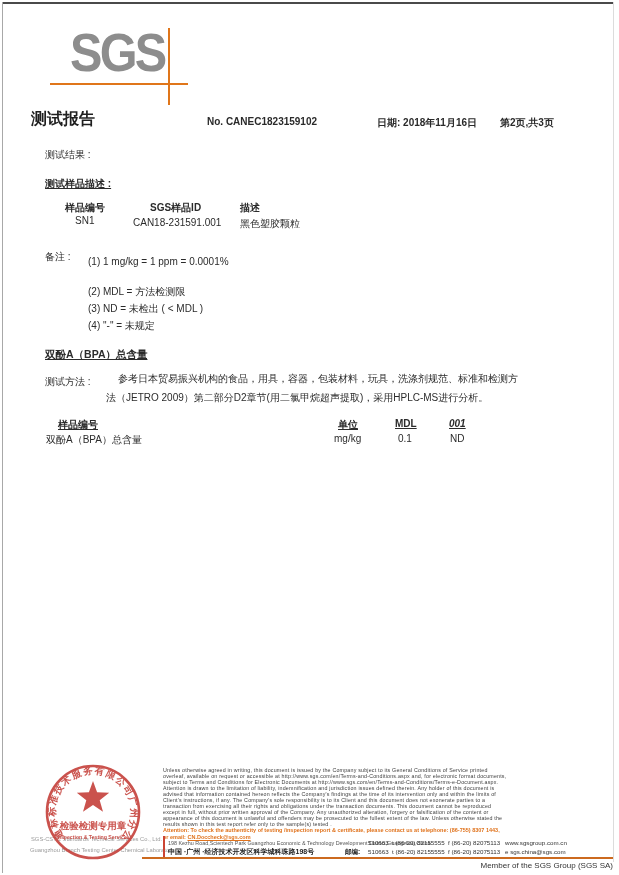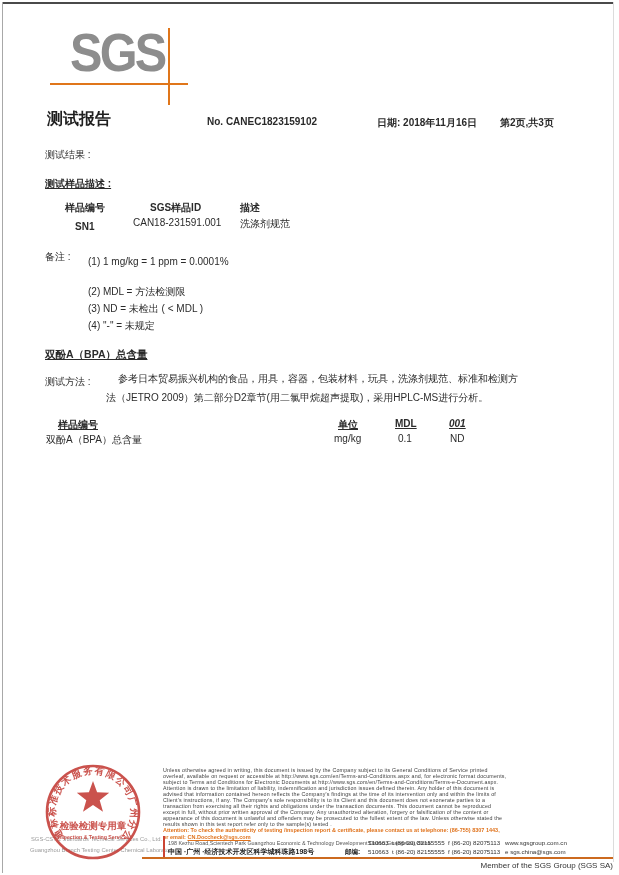--- a/index.html
+++ b/index.html
@@ -9,21 +9,21 @@
   
   .frame-top{left:2px;top:2px;width:612px;height:2px;background:#4a4a4a;}
   .frame-left{left:2px;top:2px;width:1px;height:871px;background:#a8a8a8;}
   .frame-right{left:613px;top:2px;width:1px;height:860px;background:#dcdcdc;}
   
   .logo-text{left:70px;top:24px;font-size:54px;font-weight:bold;color:#8d8d8d;
              letter-spacing:-3px;transform:scaleX(0.9);transform-origin:left top;line-height:1.05;}
   .logo-hline{left:50px;top:83px;width:138px;height:2px;background:#e0761a;}
   .logo-vline{left:168px;top:28px;width:2px;height:77px;background:#e0761a;}
   
-  .doc-title{left:47px;top:109px;font-size:16px;font-weight:bold;color:#1f1f1f;}
+  .doc-title{left:31px;top:109px;font-size:16px;font-weight:bold;color:#1f1f1f;}
   .hdr{font-size:10px;font-weight:bold;color:#2a2a2a;}
   .report-no{left:207px;top:116px;}
   .report-date{left:377px;top:116px;}
   .report-page{left:500px;top:116px;}
   
   .b{font-size:10px;color:#2b2b2b;}
   .bold{font-weight:bold;}
   .ul{text-decoration:underline;}
   .it{font-style:italic;}
   
@@ -56,23 +56,23 @@
   <div class="abs hdr report-no">No. CANEC1823159102</div>
   <div class="abs hdr report-date">日期: 2018年11月16日</div>
   <div class="abs hdr report-page">第2页,共3页</div>
 
   <div class="abs b" style="left:45px;top:148px;">测试结果 :</div>
   <div class="abs b bold ul" style="left:45px;top:177px;">测试样品描述 :</div>
 
   <div class="abs b bold" style="left:65px;top:201px;">样品编号</div>
   <div class="abs b bold" style="left:150px;top:201px;">SGS样品ID</div>
   <div class="abs b bold" style="left:240px;top:201px;">描述</div>
-  <div class="abs b" style="left:75px;top:221px;font-weight:bold;">SN1</div>
+  <div class="abs b" style="left:75px;top:215px;">SN1</div>
   <div class="abs b" style="left:133px;top:217px;">CAN18-231591.001</div>
-  <div class="abs b" style="left:240px;top:217px;">洗涤剂规范</div>
+  <div class="abs b" style="left:240px;top:217px;">黑色塑胶颗粒</div>
 
   <div class="abs b" style="left:45px;top:250px;">备注 :</div>
   <div class="abs b" style="left:88px;top:256px;">(1) 1 mg/kg = 1 ppm = 0.0001%</div>
   <div class="abs b" style="left:88px;top:285px;">(2) MDL = 方法检测限</div>
   <div class="abs b" style="left:88px;top:302px;">(3) ND = 未检出 ( &lt; MDL )</div>
   <div class="abs b" style="left:88px;top:319px;">(4) "-" = 未规定</div>
 
   <div class="abs b bold ul" style="left:45px;top:348px;font-size:10.5px;">双酚A（BPA）总含量</div>
   <div class="abs b" style="left:45px;top:375px;">测试方法 :</div>
   <div class="abs b" style="left:118px;top:372px;">参考日本贸易振兴机构的食品，用具，容器，包装材料，玩具，洗涤剂规范、标准和检测方</div>

